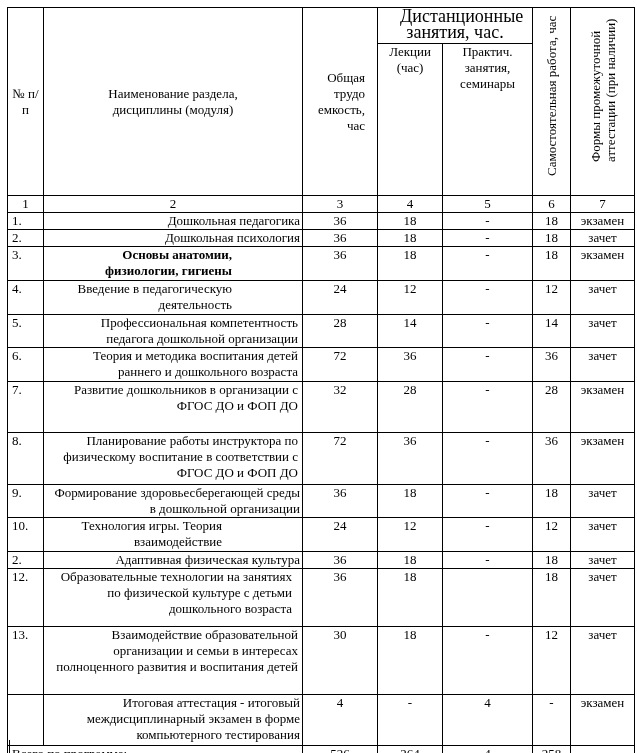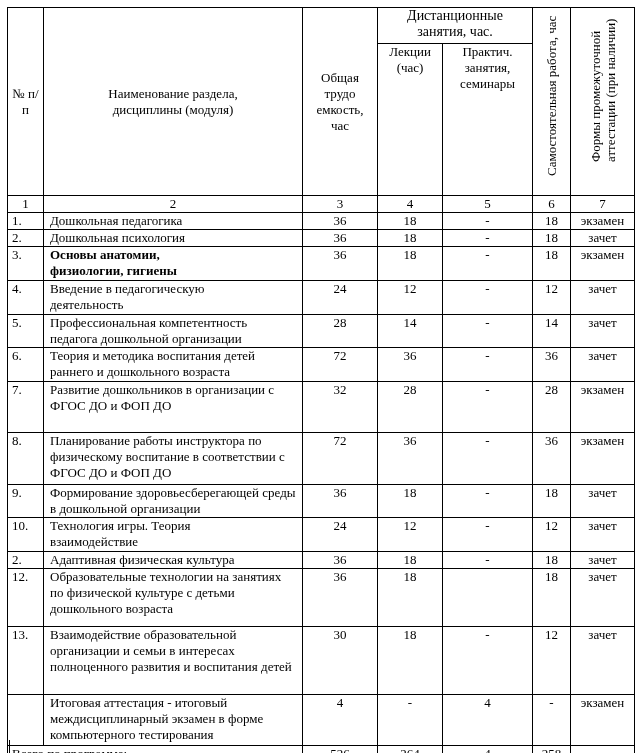--- a/index.html
+++ b/index.html
@@ -9,21 +9,21 @@
     position: absolute; left: 7px; top: 7px;
     border-collapse: collapse; table-layout: fixed;
     width: 627px; font-size: 13px; line-height: 16px;
   }
   table.curriculum td, table.curriculum th {
     border: 1px solid #000; padding: 0 2px; font-weight: normal;
     vertical-align: top; overflow: hidden;
   }
   .c { text-align: center; }
   .mid { vertical-align: middle !important; }
-  .lead { text-align: left; padding-left: 6px !important; }
+  .lead { text-align: right; padding-left: 6px !important; }
   .num { text-align: left; padding-left: 4px !important; }
   .vert-wrap { height: 186px; position: relative; }
   .vert {
     position: absolute; left: 50%; bottom: 2px;
     transform-origin: 0 0;
     transform: rotate(-90deg) translate(0, -50%);
     white-space: nowrap; text-align: left;
   }
   .vert2 { white-space: normal; width: 186px; line-height: 15px; }
   .tail-mark { position: absolute; left: 9px; top: 740px; width: 1px; height: 13px; background: #000; }
@@ -38,22 +38,22 @@
     <col style="width:75px">
     <col style="width:65px">
     <col style="width:90px">
     <col style="width:38px">
     <col style="width:64px">
   </colgroup>
   <thead>
     <tr style="height:36px">
       <th rowspan="2" class="c mid"><span>№ п/п</span></th>
       <th rowspan="2" class="c mid"><span style="display:inline-block;width:150px;">Наименование раздела, дисциплины (модуля)</span></th>
-      <th rowspan="2" class="c mid"><span style="display:inline-block;width:50px;">Общая трудо емкость, час</span></th>
-      <th colspan="2" class="c" style="font-size:14px;"><span style="display:inline-block;width:110px;">Дистанционные занятия, час.</span></th>
+      <th rowspan="2" class="c mid"><span style="display:inline-block;width:50px;text-align:right;">Общая трудо емкость, час</span></th>
+      <th colspan="2" class="c" style="font-size:18px;"><span style="display:inline-block;width:110px;">Дистанционные занятия, час.</span></th>
       <th rowspan="2" class="c" style="padding:0;">
         <div class="vert-wrap">
             <div class="vert">Самостоятельная работа, час</div>
           </div>
       </th>
       <th rowspan="2" class="c" style="padding:0;">
         <div class="vert-wrap">
             <div class="vert vert2">Формы промежуточной аттестации (при наличии)</div>
           </div>
       </th>

